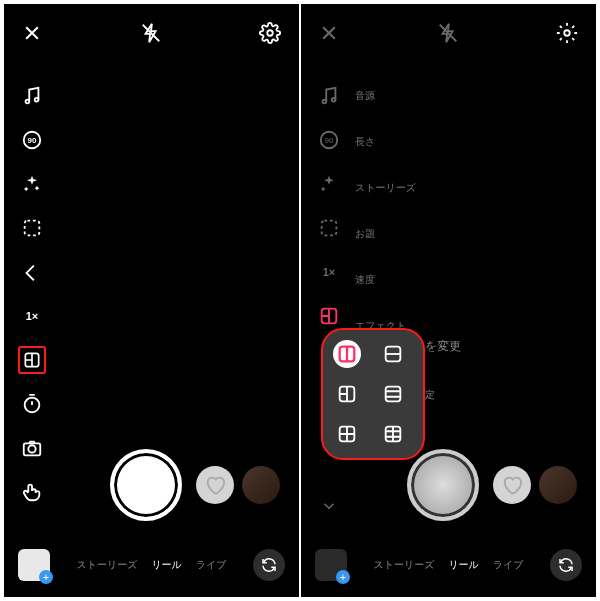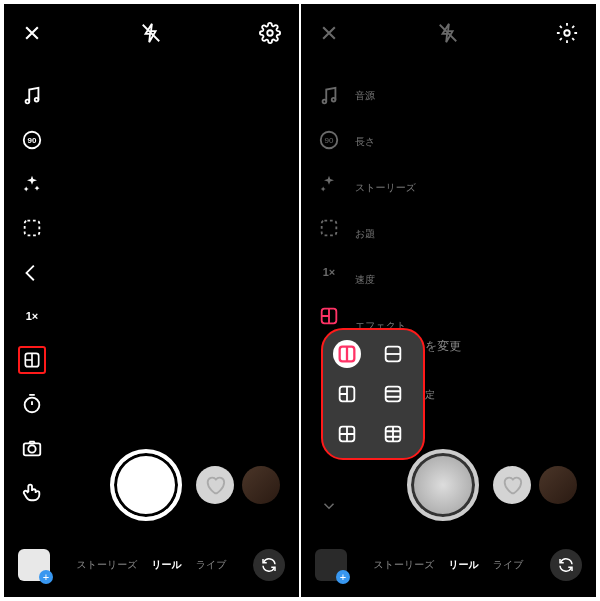--- a/index.html
+++ b/index.html
@@ -67,21 +67,21 @@
 .thumb.photo { background: linear-gradient(135deg,#4a3528,#2a1a12); background-size:cover; }
 .bottom-bar {
   position: absolute;
   bottom: 16px; left: 0; right: 0;
   display: flex; align-items: center; padding: 0 14px; gap: 10px;
 }
 .gallery-btn { width: 32px; height: 32px; border-radius: 6px; background: #2a2a2a; position:relative; }
 .gallery-btn .plus { position:absolute; bottom:-3px; right:-3px; width:14px;height:14px;border-radius:50%;background:#3897f0;color:#fff;font-size:11px;display:flex;align-items:center;justify-content:center; }
 .modes { flex:1; display:flex; gap:14px; justify-content:center; font-size:10px; }
 .mode { color:#888; }
-.mode.active { color:#fff; font-weight:700; }
+.mode.active { color:#fff; font-weight:400; }
 .switch-cam { width:32px; height:32px; border-radius:50%; background:#2d2d2d; display:flex;align-items:center;justify-content:center;color:#fff; }
 .layout-panel{
   position:absolute;
   top: 324px; left: 20px;
   background:#3a3a3a;
   border-radius: 22px;
   padding: 10px 10px;
   display:grid; grid-template-columns:repeat(2,34px); gap:12px;
   border:2px solid #ff1a1a;
   z-index:10;

